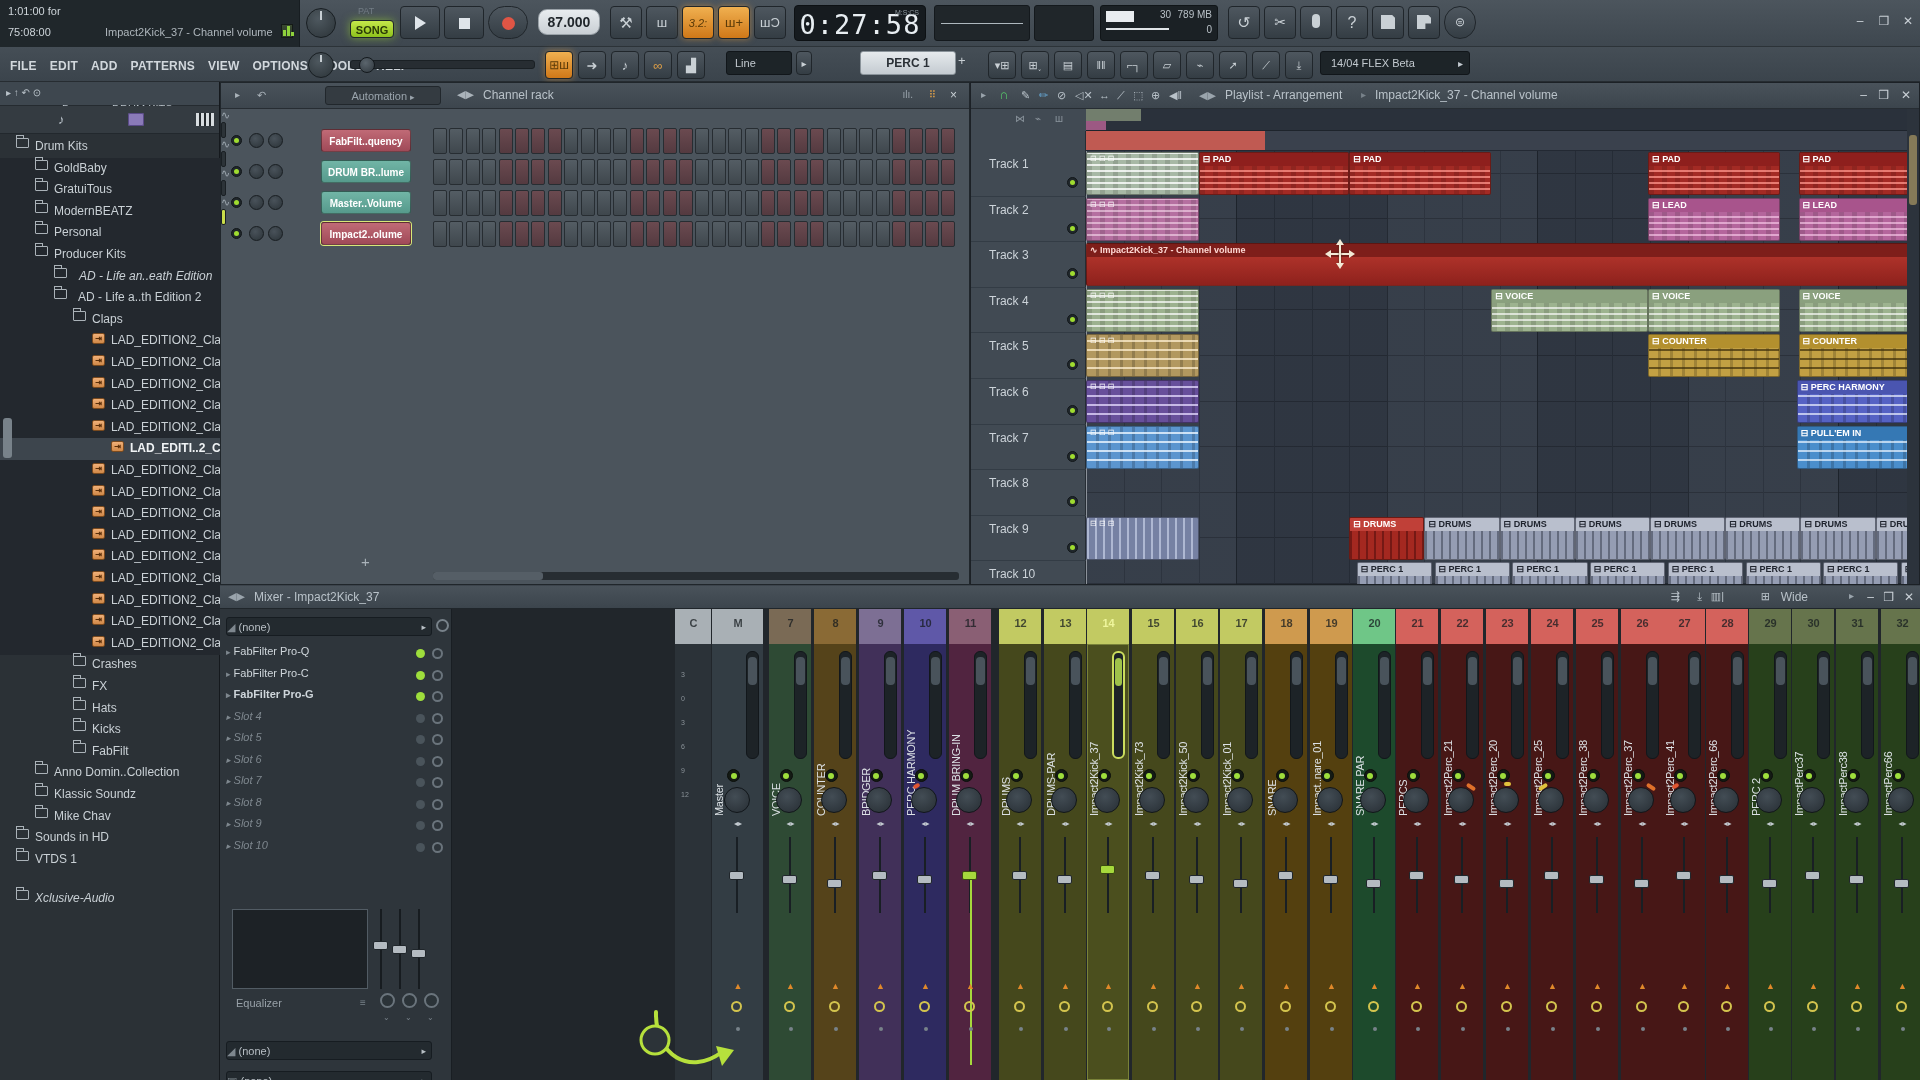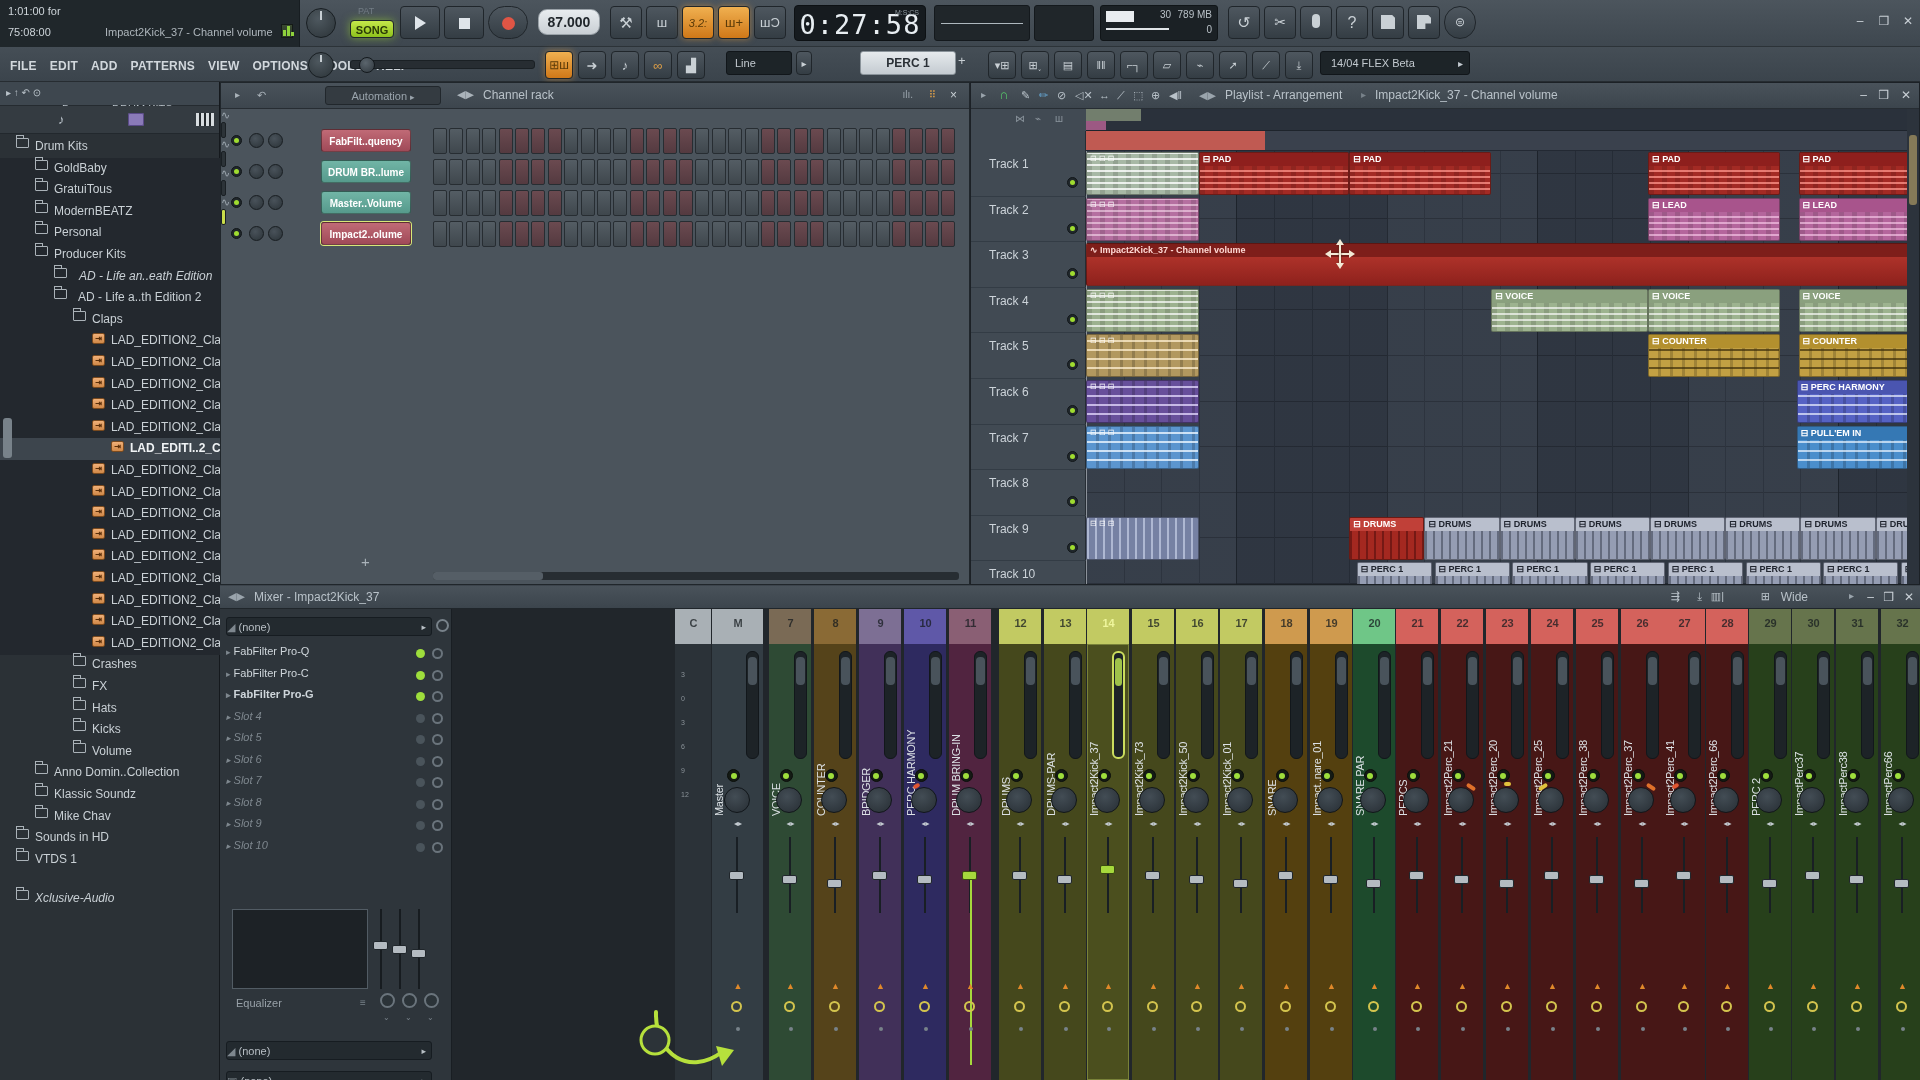--- a/index.html
+++ b/index.html
@@ -277,21 +277,21 @@
         <div class="brow shade" style="top: 388.8px;"><span class="file-ico" style="margin-left: 92px;">⇥</span><span style="margin-left: 6px; vertical-align: top; line-height: 20px;">LAD_EDITION2_Clap010</span></div>
         <div class="brow shade" style="top: 410.4px;"><span class="file-ico" style="margin-left: 92px;">⇥</span><span style="margin-left: 6px; vertical-align: top; line-height: 20px;">LAD_EDITION2_Clap011</span></div>
         <div class="brow shade" style="top: 432px;"><span class="file-ico" style="margin-left: 92px;">⇥</span><span style="margin-left: 6px; vertical-align: top; line-height: 20px;">LAD_EDITION2_Clap012</span></div>
         <div class="brow shade" style="top: 453.6px;"><span class="file-ico" style="margin-left: 92px;">⇥</span><span style="margin-left: 6px; vertical-align: top; line-height: 20px;">LAD_EDITION2_Clap013</span></div>
         <div class="brow shade" style="top: 475.2px;"><span class="file-ico" style="margin-left: 92px;">⇥</span><span style="margin-left: 6px; vertical-align: top; line-height: 20px;">LAD_EDITION2_Clap014</span></div>
         <div class="brow shade" style="top: 496.8px;"><span class="file-ico" style="margin-left: 92px;">⇥</span><span style="margin-left: 6px; vertical-align: top; line-height: 20px;">LAD_EDITION2_Clap015</span></div>
         <div class="brow" style="top: 518.4px;"><span class="folder-ico" style="margin-left: 73px;"></span><span style="margin-left: 6px; vertical-align: top; line-height: 20px;">Crashes</span></div>
         <div class="brow" style="top: 540px;"><span class="folder-ico" style="margin-left: 73px;"></span><span style="margin-left: 6px; vertical-align: top; line-height: 20px;">FX</span></div>
         <div class="brow" style="top: 561.6px;"><span class="folder-ico" style="margin-left: 73px;"></span><span style="margin-left: 6px; vertical-align: top; line-height: 20px;">Hats</span></div>
         <div class="brow" style="top: 583.2px;"><span class="folder-ico" style="margin-left: 73px;"></span><span style="margin-left: 6px; vertical-align: top; line-height: 20px;">Kicks</span></div>
-        <div class="brow" style="top: 604.8px;"><span class="folder-ico" style="margin-left: 73px;"></span><span style="margin-left: 6px; vertical-align: top; line-height: 20px;">Volume</span></div>
+        <div class="brow" style="top: 604.8px;"><span class="folder-ico" style="margin-left: 73px;"></span><span style="margin-left: 6px; vertical-align: top; line-height: 20px;">FabFilt</span></div>
         <div class="brow" style="top: 626.4px;"><span class="folder-ico" style="margin-left: 35px;"></span><span style="margin-left: 6px; vertical-align: top; line-height: 20px;">Anno Domin..Collection</span></div>
         <div class="brow" style="top: 648px;"><span class="folder-ico" style="margin-left: 35px;"></span><span style="margin-left: 6px; vertical-align: top; line-height: 20px;">Klassic Soundz</span></div>
         <div class="brow" style="top: 669.6px;"><span class="folder-ico" style="margin-left: 35px;"></span><span style="margin-left: 6px; vertical-align: top; line-height: 20px;">Mike Chav</span></div>
         <div class="brow" style="top: 691.2px;"><span class="folder-ico" style="margin-left: 16px;"></span><span style="margin-left: 6px; vertical-align: top; line-height: 20px;">Sounds in HD</span></div>
         <div class="brow" style="top: 712.8px;"><span class="folder-ico" style="margin-left: 16px;"></span><span style="margin-left: 6px; vertical-align: top; line-height: 20px;">VTDS 1</span></div>
         <div class="brow" style="top: 752px; font-style: italic;"><span class="folder-ico" style="margin-left: 16px;"></span><span style="margin-left: 6px; vertical-align: top; line-height: 20px;">Xclusive-Audio</span></div>
       </div>
     <div id="bscroll"></div>
   </div>
 

